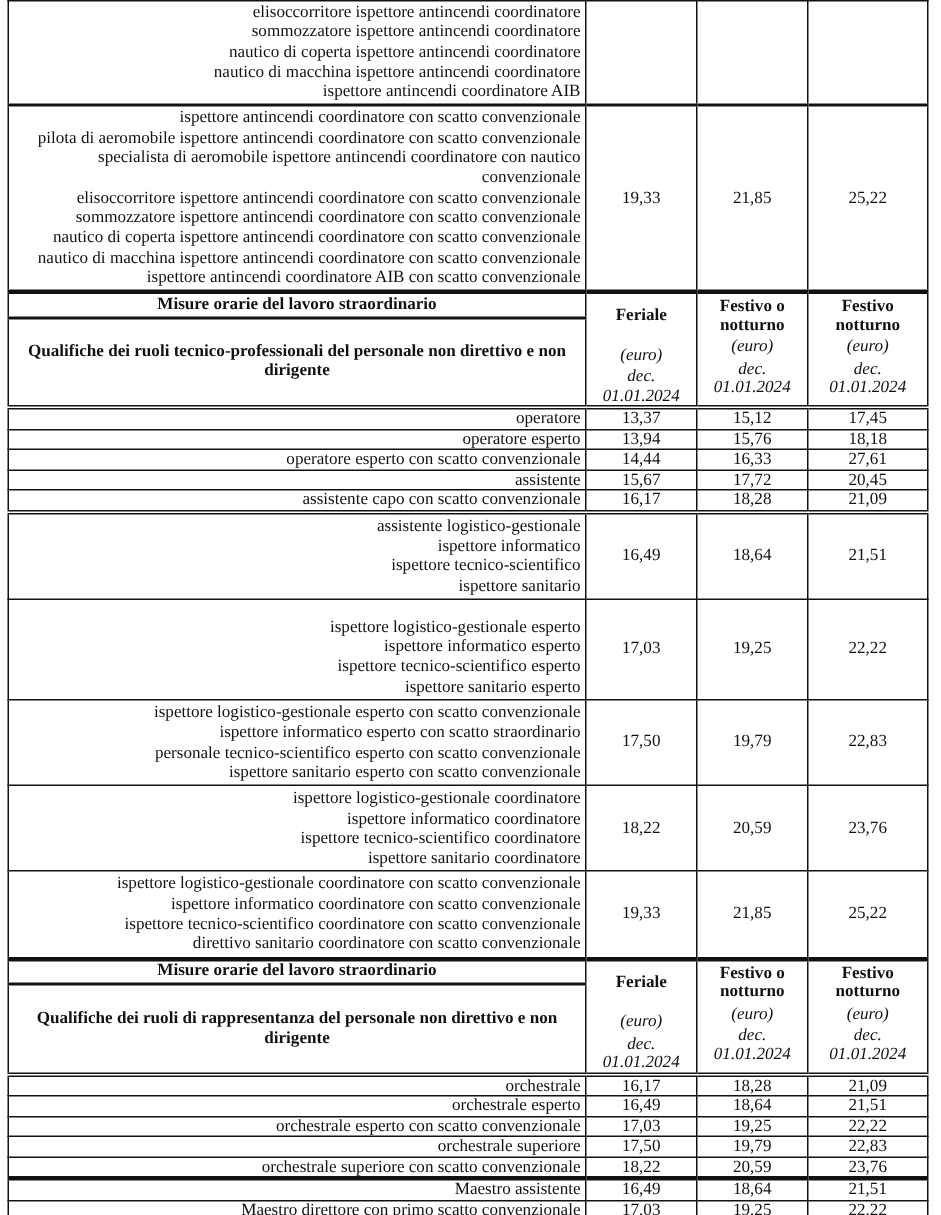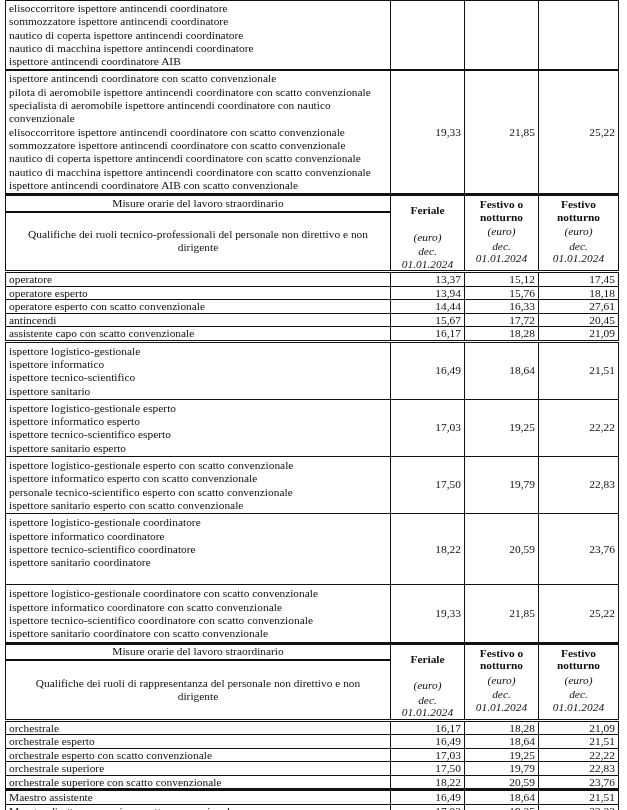--- a/index.html
+++ b/index.html
@@ -1,29 +1,29 @@
 <!DOCTYPE html>
 <html><head>
 <meta charset="utf-8">
 <style>
   html, body { margin:0; padding:0; background:#fff; }
   body { width:627px; height:810px; overflow:hidden; font-family:"Liberation Serif","DejaVu Serif",serif; color:#111; }
   .wrap { position:absolute; left:5px; top:0; width:613px; }
   table { border-collapse:collapse; width:613px; table-layout:fixed; }
   col.c0 { width:385px; } col.c1 { width:74px; } col.c2 { width:74px; } col.c3 { width:80px; }
   td { border:1px solid #111; font-size:11.4px; line-height:13.3px; padding:0 3px; vertical-align:middle; }
-  td.num { text-align:right; padding-right:3px; }
-  td.lbl { text-align:left; padding-left:3px; }
+  td.num { text-align:center; padding-right:3px; }
+  td.lbl { text-align:right; padding-left:3px; }
   .thick-top td { border-top:3px solid #111; }
   .thick-bot td { border-bottom:3px solid #111; }
   .hdr td { text-align:center; }
   .hdr .b { font-weight:bold; }
   .hdr .it { font-style:italic; }
-  .titlecell { font-weight:normal; }
-  .sub { font-weight:normal; }
+  .titlecell { font-weight:bold; }
+  .sub { font-weight:bold; }
   .tline { display:block; white-space:nowrap; }
   .dbl td { border-top:3px double #111; }
   .simplerow td { line-height:12.5px; }
   .hcol { line-height:12.5px; }
   .hcol span { display:block; }
 </style>
 </head>
 <body>
 
 <div class="wrap">
@@ -104,81 +104,81 @@
           <td class="num">15,76</td>
           <td class="num">18,18</td>
         </tr>
         <tr class="simplerow">
           <td class="lbl">operatore esperto con scatto convenzionale</td>
           <td class="num">14,44</td>
           <td class="num">16,33</td>
           <td class="num">27,61</td>
         </tr>
         <tr class="simplerow">
-          <td class="lbl">antincendi</td>
+          <td class="lbl">assistente</td>
           <td class="num">15,67</td>
           <td class="num">17,72</td>
           <td class="num">20,45</td>
         </tr>
         <tr class="simplerow">
           <td class="lbl">assistente capo con scatto convenzionale</td>
           <td class="num">16,17</td>
           <td class="num">18,28</td>
           <td class="num">21,09</td>
         </tr>
         <tr class="dbl">
           <td class="lbl" style="padding-top: 2px; padding-bottom: 1px;">
-            <span class="tline">ispettore logistico-gestionale</span>
+            <span class="tline">assistente logistico-gestionale</span>
             <span class="tline">ispettore informatico</span>
             <span class="tline">ispettore tecnico-scientifico</span>
             <span class="tline">ispettore sanitario</span>
           </td>
           <td class="num">16,49</td>
           <td class="num">18,64</td>
           <td class="num">21,51</td>
         </tr>
         <tr>
-          <td class="lbl" style="padding-top: 2px; padding-bottom: 1px;">
+          <td class="lbl" style="padding-top: 12px; padding-bottom: 1px;">
             <span class="tline">ispettore logistico-gestionale esperto</span>
             <span class="tline">ispettore informatico esperto</span>
             <span class="tline">ispettore tecnico-scientifico esperto</span>
             <span class="tline">ispettore sanitario esperto</span>
           </td>
           <td class="num">17,03</td>
           <td class="num">19,25</td>
           <td class="num">22,22</td>
         </tr>
         <tr>
           <td class="lbl" style="padding-top: 2px; padding-bottom: 1px;">
             <span class="tline">ispettore logistico-gestionale esperto con scatto convenzionale</span>
-            <span class="tline">ispettore informatico esperto con scatto convenzionale</span>
+            <span class="tline">ispettore informatico esperto con scatto straordinario</span>
             <span class="tline">personale tecnico-scientifico esperto con scatto convenzionale</span>
             <span class="tline">ispettore sanitario esperto con scatto convenzionale</span>
           </td>
           <td class="num">17,50</td>
           <td class="num">19,79</td>
           <td class="num">22,83</td>
         </tr>
         <tr>
-          <td class="lbl" style="padding-top: 2px; padding-bottom: 15px;">
+          <td class="lbl" style="padding-top: 2px; padding-bottom: 1px;">
             <span class="tline">ispettore logistico-gestionale coordinatore</span>
             <span class="tline">ispettore informatico  coordinatore</span>
             <span class="tline">ispettore tecnico-scientifico  coordinatore</span>
             <span class="tline">ispettore sanitario  coordinatore</span>
           </td>
           <td class="num">18,22</td>
           <td class="num">20,59</td>
           <td class="num">23,76</td>
         </tr>
         <tr>
           <td class="lbl" style="padding-top: 2px; padding-bottom: 1px;">
             <span class="tline">ispettore logistico-gestionale coordinatore con scatto convenzionale</span>
             <span class="tline">ispettore informatico coordinatore con scatto convenzionale</span>
             <span class="tline">ispettore tecnico-scientifico coordinatore con scatto convenzionale</span>
-            <span class="tline">ispettore sanitario coordinatore con scatto convenzionale</span>
+            <span class="tline">direttivo sanitario coordinatore con scatto convenzionale</span>
           </td>
           <td class="num">19,33</td>
           <td class="num">21,85</td>
           <td class="num">25,22</td>
         </tr>
         <tr class="hdr thick-top">
           <td class="titlecell" style="height: 14px;">Misure orarie del lavoro straordinario</td>
           <td rowspan="2" class="hcol" style="vertical-align: top; padding-top: 8px;">
             <span class="b">Feriale</span>
             <span style="height: 14px;"></span>

